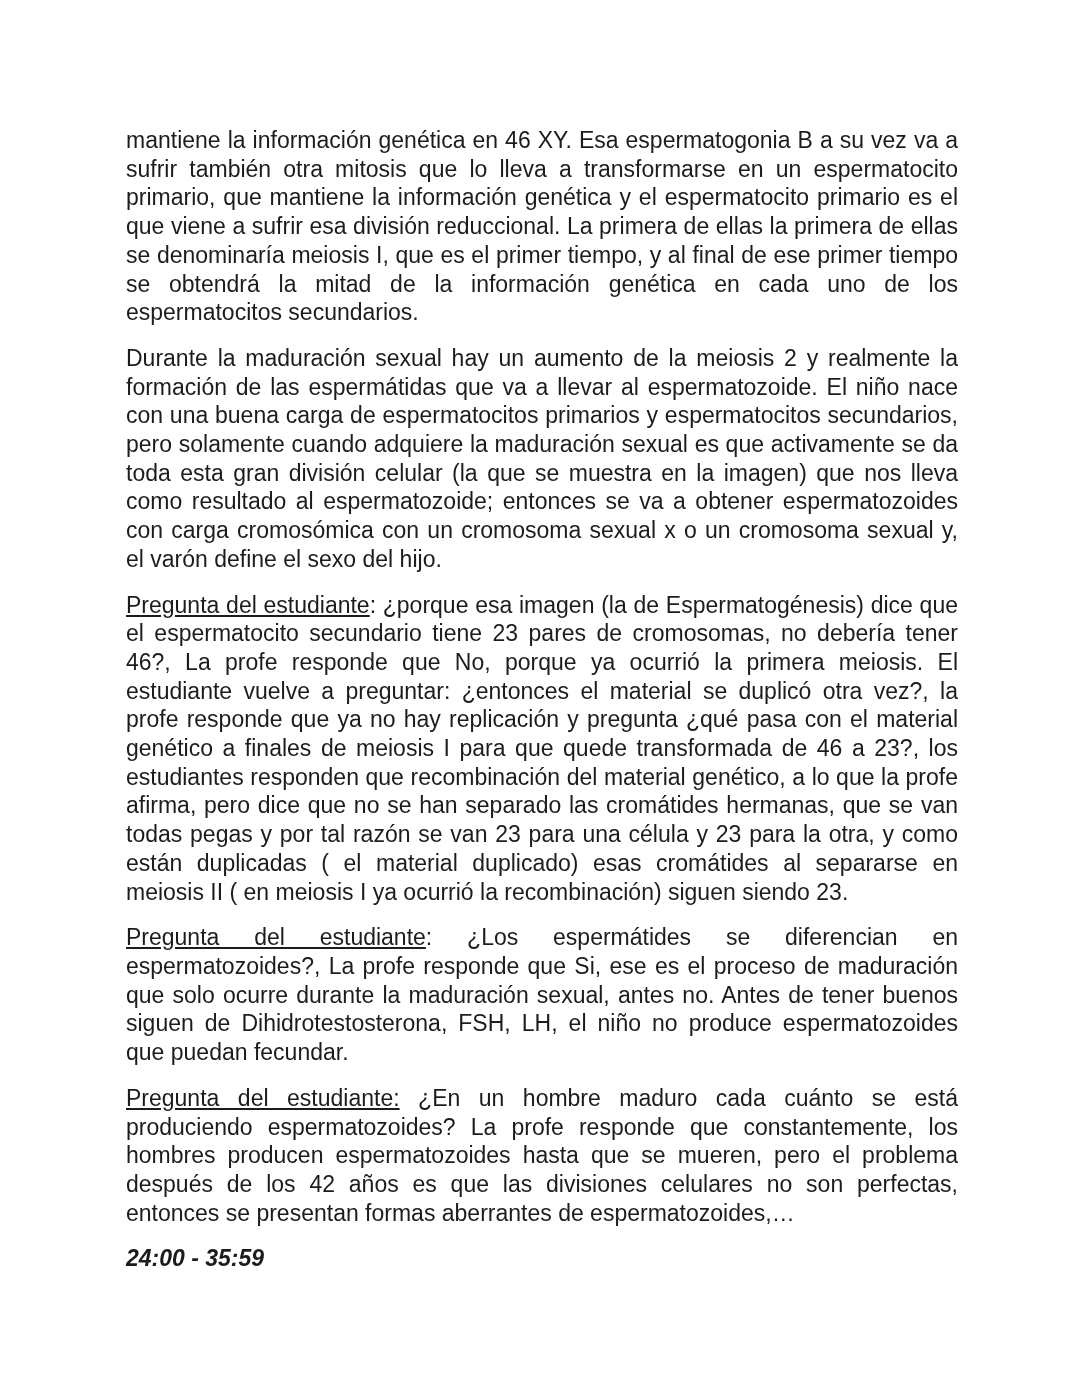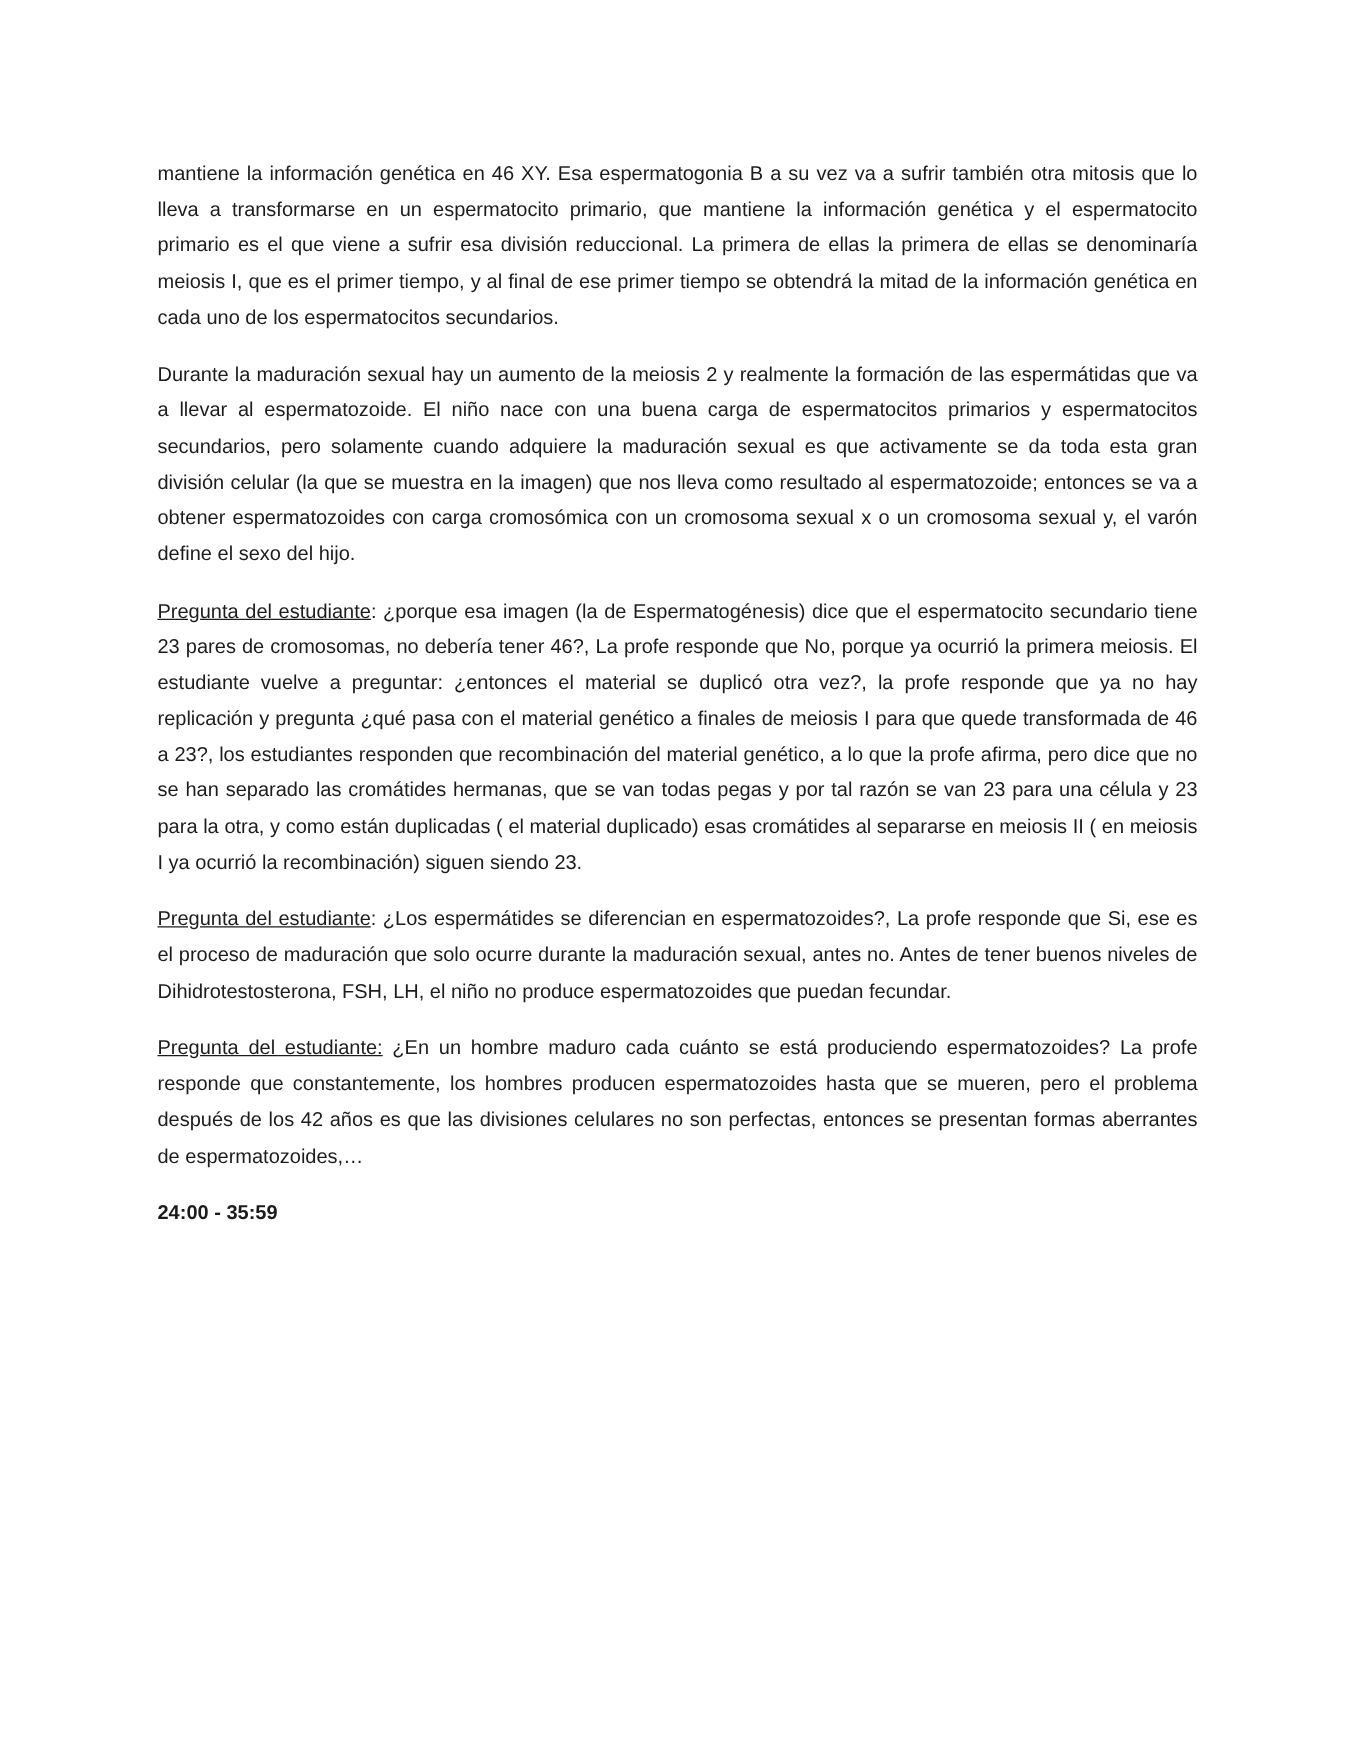--- a/index.html
+++ b/index.html
@@ -18,40 +18,40 @@
     height: 1397px;
     background: #ffffff;
     overflow: hidden;
   }
   .doc-content {
     position: absolute;
     left: 126px;
     top: 126px;
     width: 832px;
     color: #1c1c1c;
-    font-size: 16px;
+    font-size: 23px;
     line-height: 28.7px;
     text-align: justify;
   }
   .doc-content p {
     margin: 0 0 17px 0;
   }
   .doc-content p.heading {
     font-weight: bold;
     text-align: left;
     margin: 0 0 25px 0;
   }
   .u { text-decoration: underline; }
-  .b { font-weight: bold; }
+  .b { font-weight: bold; font-style: italic; }
 </style>
 </head>
 <body>
 
 <div class="doc-page">
   <div class="doc-content">
       <p class="paragraph"><span>mantiene la información genética en 46 XY. Esa espermatogonia B a su vez va a sufrir también otra mitosis que lo lleva a transformarse en un espermatocito primario, que mantiene la información genética y el espermatocito primario es el que viene a sufrir esa división reduccional. La primera de ellas la primera de ellas se denominaría meiosis I, que es el primer tiempo, y al final de ese primer tiempo se obtendrá la mitad de la información genética en cada uno de los espermatocitos secundarios.</span></p>
       <p class="paragraph"><span>Durante la maduración sexual hay un aumento de la meiosis 2 y realmente la formación de las espermátidas que va a llevar al espermatozoide. El niño nace con una buena carga de espermatocitos primarios y espermatocitos secundarios, pero solamente cuando adquiere la maduración sexual es que activamente se da toda esta gran división celular (la que se muestra en la imagen) que nos lleva como resultado al espermatozoide; entonces se va a obtener espermatozoides con carga cromosómica con un cromosoma sexual x o un cromosoma sexual y, el varón define el sexo del hijo.</span></p>
       <p class="paragraph"><span class="u">Pregunta del estudiante</span><span>: ¿porque esa imagen (la de Espermatogénesis) dice que el espermatocito secundario tiene 23 pares de cromosomas, no debería tener 46?, La profe responde que No, porque ya ocurrió la primera meiosis. El estudiante vuelve a preguntar: ¿entonces el material se duplicó otra vez?, la profe responde que ya no hay replicación y pregunta ¿qué pasa con el material genético a finales de meiosis I para que quede transformada de 46 a 23?, los estudiantes responden que recombinación del material genético, a lo que la profe afirma, pero dice que no se han separado las cromátides hermanas, que se van todas pegas y por tal razón se van 23 para una célula y 23 para la otra, y como están duplicadas ( el material duplicado) esas cromátides al separarse en meiosis II ( en meiosis I ya ocurrió la recombinación) siguen siendo 23.</span></p>
-      <p class="paragraph"><span class="u">Pregunta del estudiante</span><span>: ¿Los espermátides se diferencian en espermatozoides?, La profe responde que Si, ese es el proceso de maduración que solo ocurre durante la maduración sexual, antes no. Antes de tener buenos niveles de Dihidrotestosterona, FSH, LH, el niño no produce espermatozoides que puedan fecundar.</span></p>
+      <p class="paragraph"><span class="u">Pregunta del estudiante</span><span>: ¿Los espermátides se diferencian en espermatozoides?, La profe responde que Si, ese es el proceso de maduración que solo ocurre durante la maduración sexual, antes no. Antes de tener buenos siguen de Dihidrotestosterona, FSH, LH, el niño no produce espermatozoides que puedan fecundar.</span></p>
       <p class="paragraph"><span class="u">Pregunta del estudiante:</span><span> ¿En un hombre maduro cada cuánto se está produciendo espermatozoides? La profe responde que constantemente, los hombres producen espermatozoides hasta que se mueren, pero el problema después de los 42 años es que las divisiones celulares no son perfectas, entonces se presentan formas aberrantes de espermatozoides,…</span></p>
       <p class="heading"><span class="b">24:00 - 35:59</span></p>
     </div>
 </div>
 
 </body></html>

